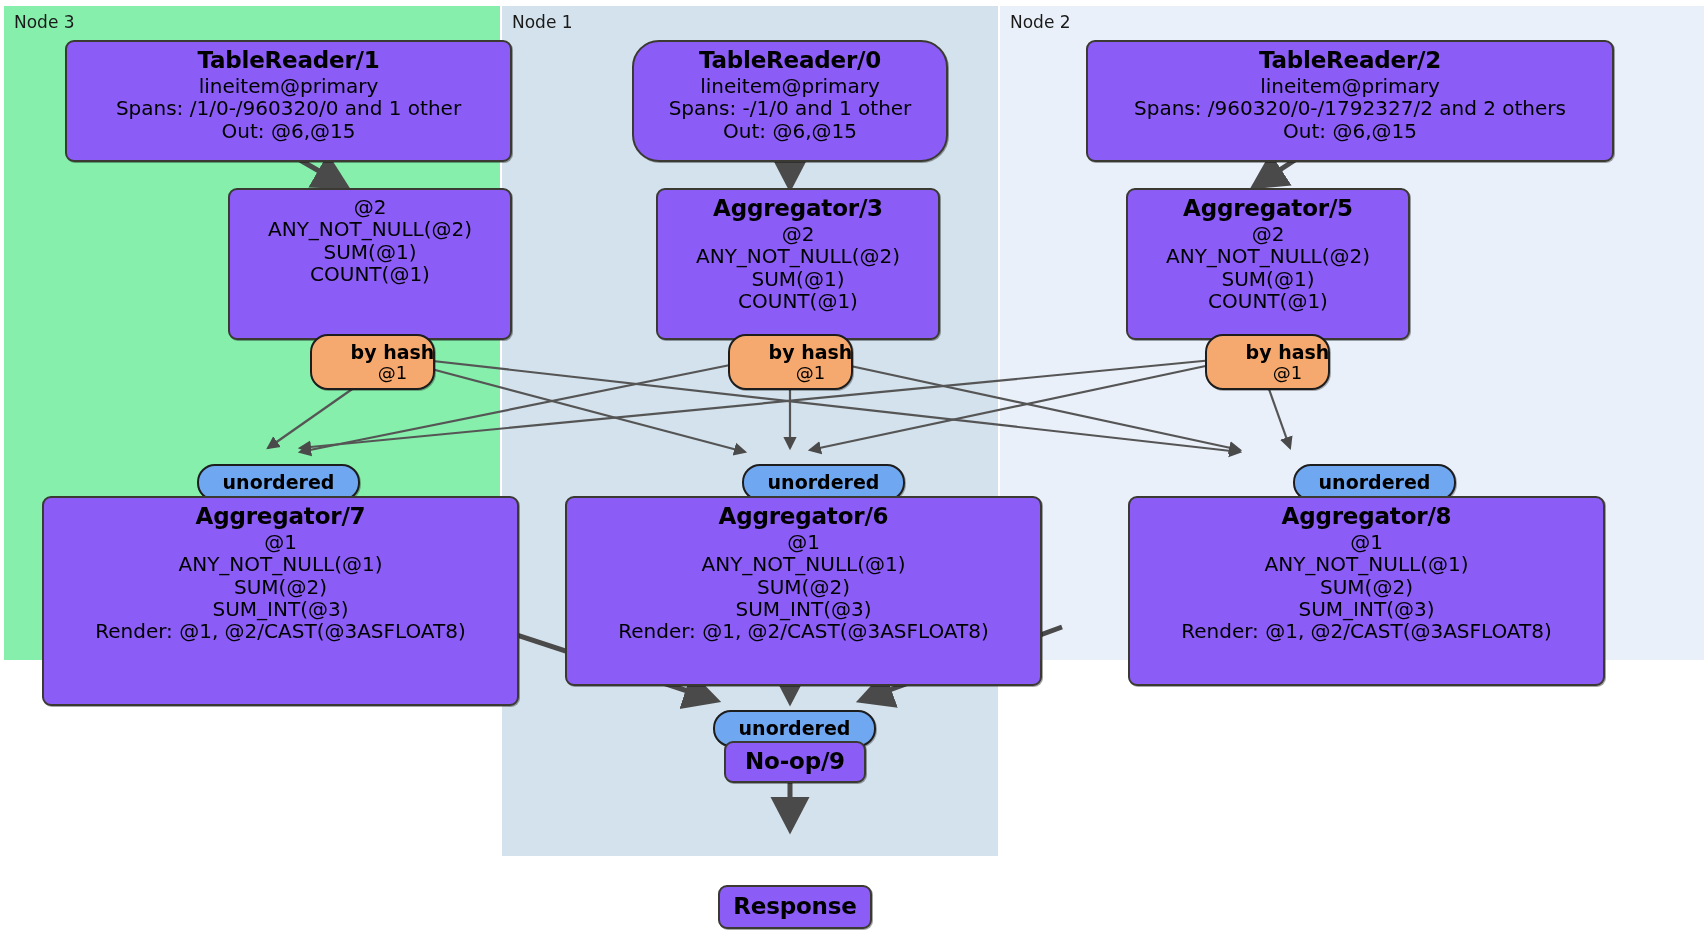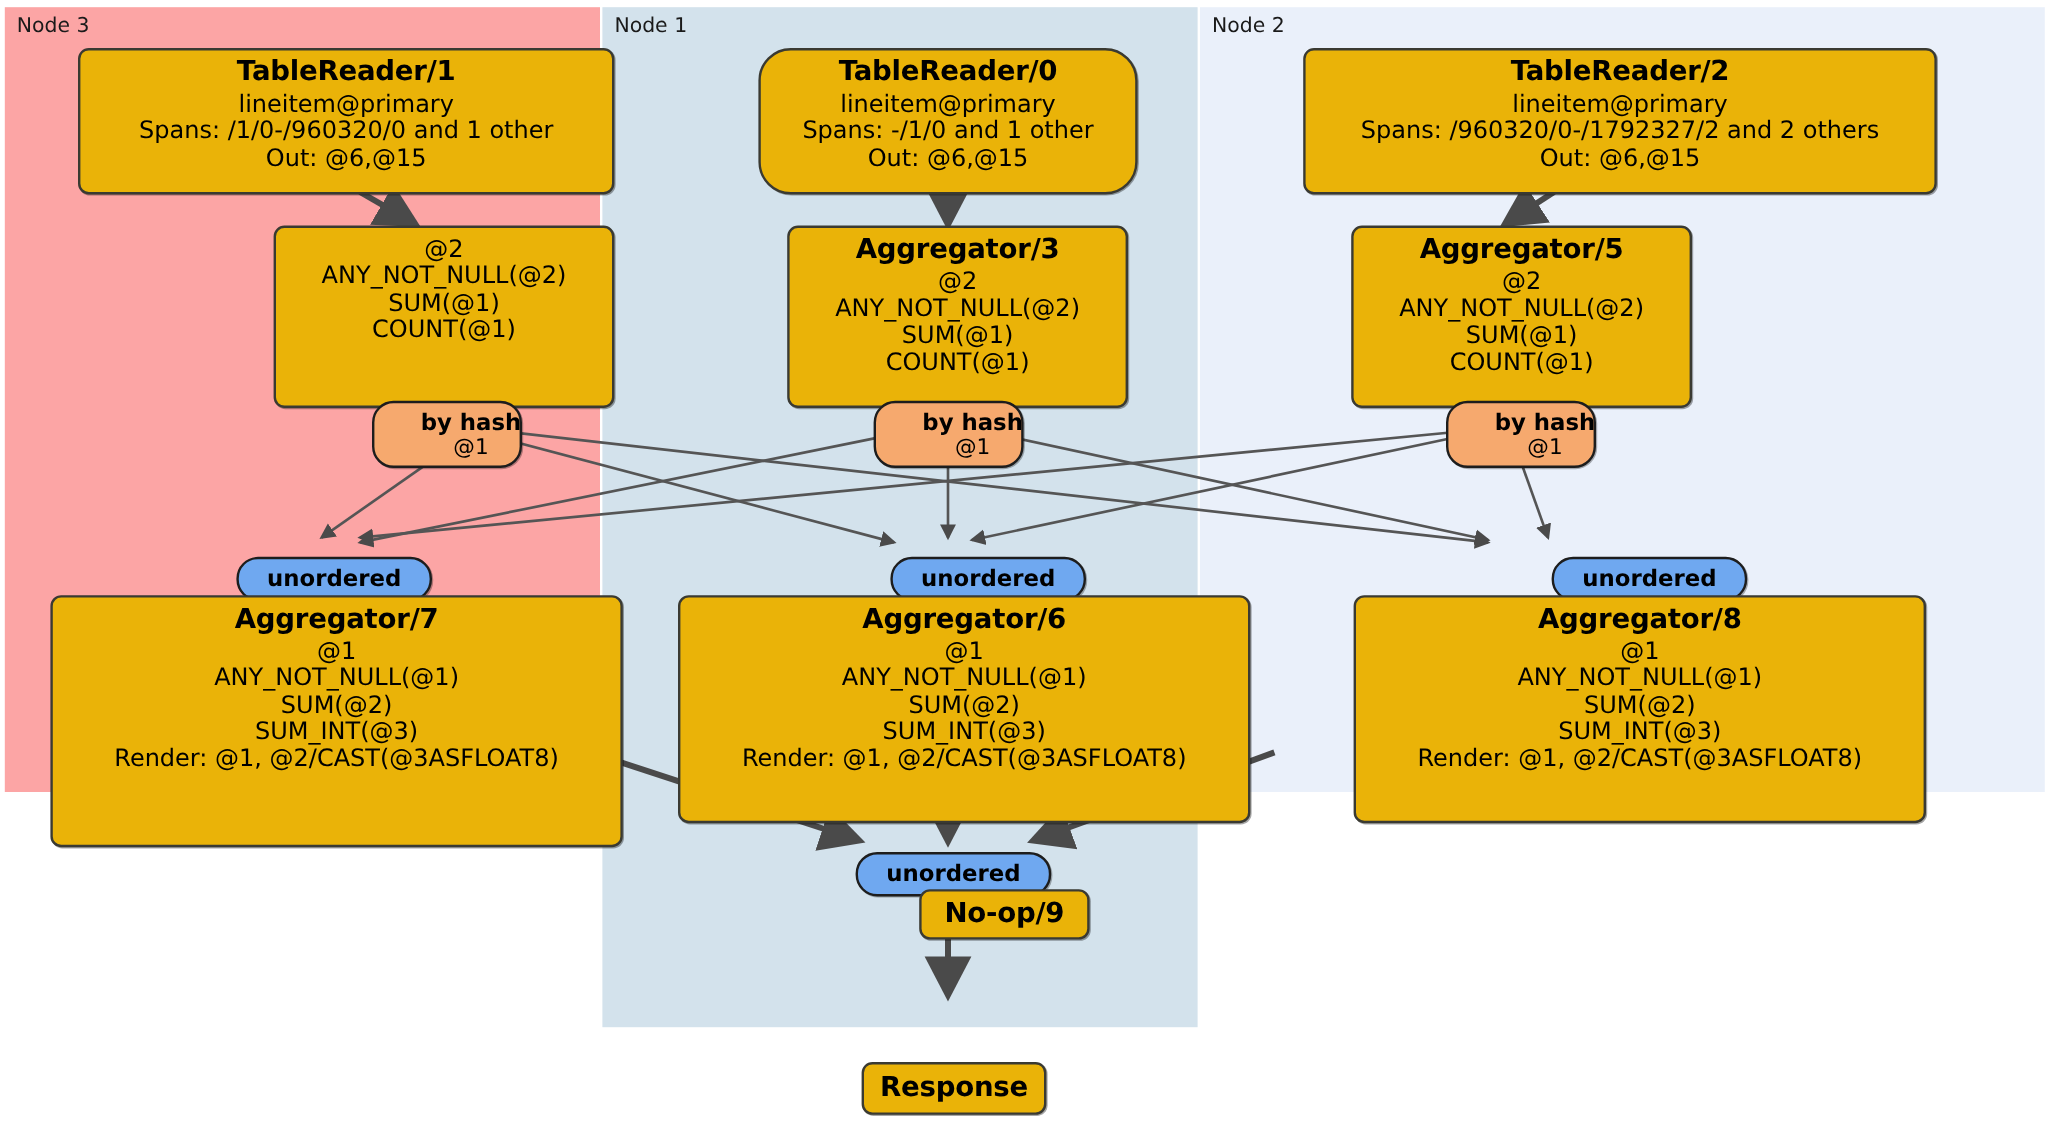--- a/index.html
+++ b/index.html
@@ -34,21 +34,21 @@
     font-size: 17px;
     color: #1a1a1a;
     font-family: "DejaVu Sans", sans-serif;
     white-space: nowrap;
   }
 
   
   .proc {
     position: absolute;
     box-sizing: border-box;
-    background: #eab308;
+    background: #8b5cf6;
     border: 2px solid #3a3a32;
     border-radius: 9px;
     text-align: center;
     padding: 6px 10px 8px 10px;
     line-height: 1.12;
     color: #000000;
     box-shadow: 1px 1px 0 rgba(0,0,0,0.35);
   }
   .proc .ttl {
     font-weight: bold;
@@ -112,21 +112,21 @@
     width: 1708px;
     height: 940px;
     pointer-events: none;
   }
 </style>
 </head>
 <body>
 
 <div id="canvas">
 
-  <div class="node-region" style="left:4px; top:6px; width:496px; height:654px; background:#fca5a5;">
+  <div class="node-region" style="left:4px; top:6px; width:496px; height:654px; background:#86efac;">
     <span class="node-label">Node 3</span>
   </div>
   <div class="node-region" style="left:502px; top:6px; width:496px; height:850px; background:#d3e2ec;">
     <span class="node-label">Node 1</span>
   </div>
   <div class="node-region" style="left:1000px; top:6px; width:704px; height:654px; background:#eaf0fa;">
     <span class="node-label">Node 2</span>
   </div>
 
   <svg class="edges" viewBox="0 0 1708 940" xmlns="http://www.w3.org/2000/svg">
@@ -253,21 +253,21 @@
     <span class="ln">ANY_NOT_NULL(@1)</span>
     <span class="ln">SUM(@2)</span>
     <span class="ln">SUM_INT(@3)</span>
     <span class="ln">Render: @1, @2/CAST(@3ASFLOAT8)</span>
   </div>
 
   <div class="badge unordered" style="left:713px; top:710px; width:163px; height:37px;">
     <span class="b1">unordered</span>
   </div>
 
-  <div class="proc small" style="left:724px; top:741px; width:142px; height:42px;margin-left:42px;">
+  <div class="proc small" style="left:724px; top:741px; width:142px; height:42px;">
     <span class="ttl">No-op/9</span>
   </div>
 
   <div class="proc small" style="left:718px; top:862px; width:154px; height:44px;margin-top:23px;">
     <span class="ttl">Response</span>
   </div>
 
 </div>
 
 </body></html>

